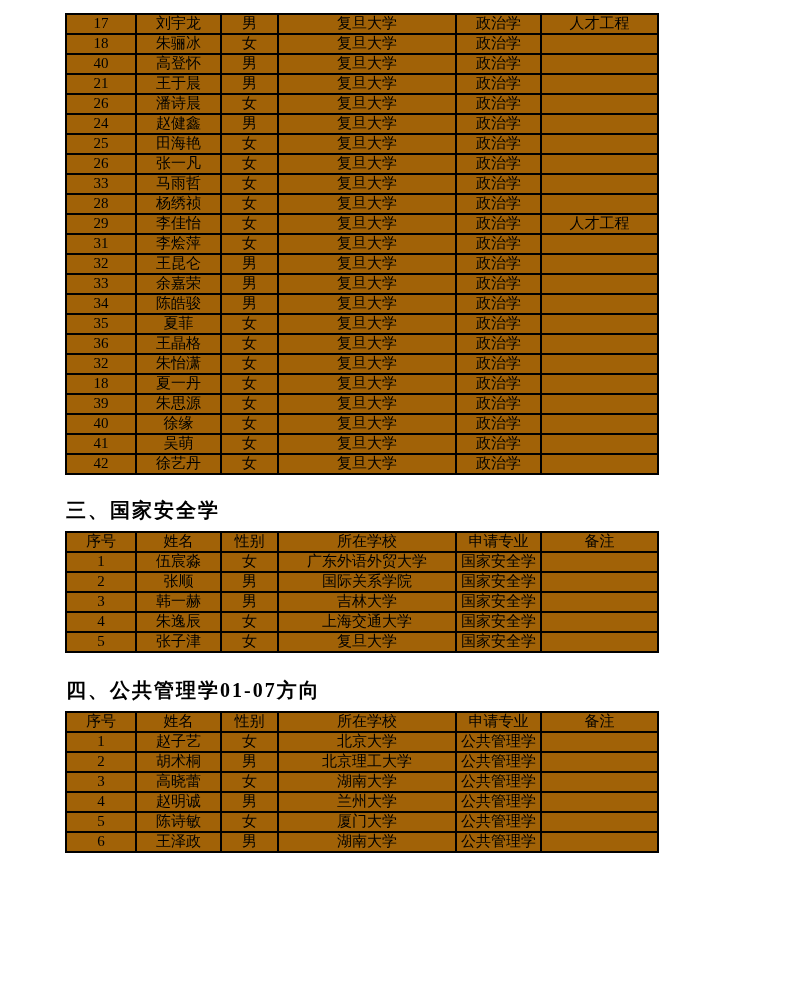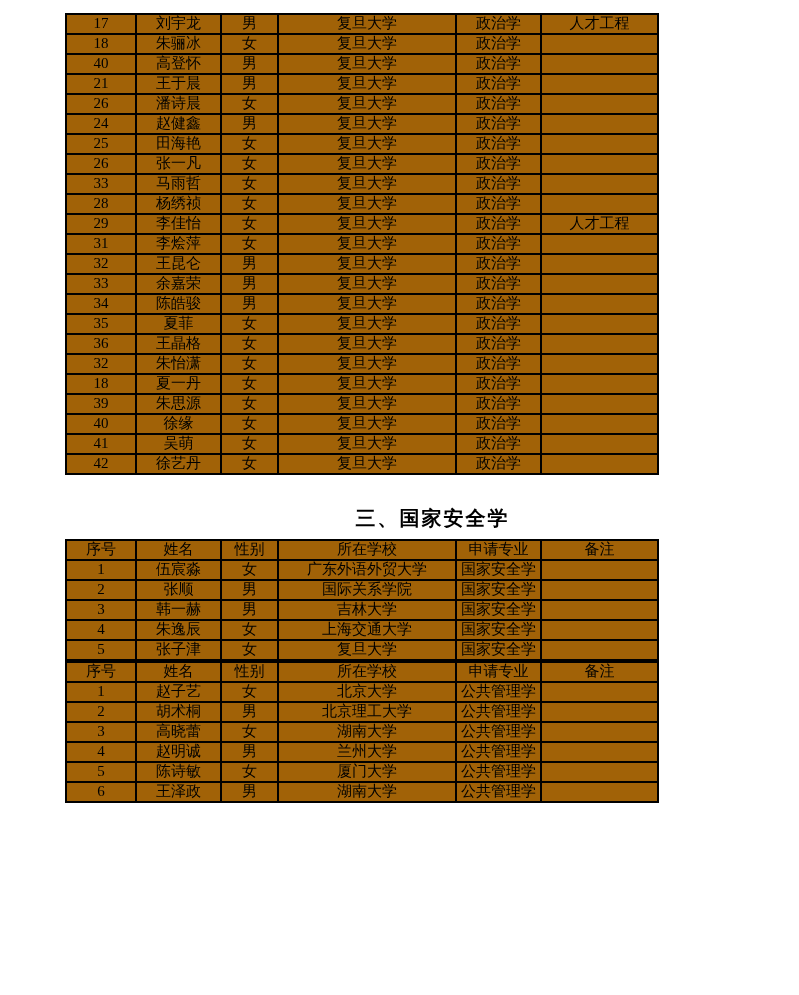--- a/index.html
+++ b/index.html
@@ -36,23 +36,22 @@
   col.c1 { width: 85px; }
   col.c2 { width: 57px; }
   col.c3 { width: 178px; }
   col.c4 { width: 85px; }
   col.c5 { width: 117px; }
 
   .sec-heading {
     font-size: 20px;
     font-weight: bold;
     letter-spacing: 2px;
-    margin: 30px 0 7px 1px;
+    margin: 22px 0 7px 1px;
     font-family: "Liberation Serif", "DejaVu Serif", serif;
-    text-align: center;
   }
   .sec-heading.second { margin-top: 24px; }
 </style>
 </head>
 <body>
 
 <div class="page">
 
   <table class="roster">
     <colgroup>
@@ -309,20 +308,21 @@
           <td>5</td>
           <td>张子津</td>
           <td>女</td>
           <td>复旦大学</td>
           <td>国家安全学</td>
           <td></td>
         </tr>
       </tbody>
   </table>
 
+  <div class="sec-heading second">四、公共管理学01-07方向</div>
 
   <table class="roster">
     <colgroup>
       <col class="c0">
         <col class="c1">
         <col class="c2">
         <col class="c3">
         <col class="c4">
         <col class="c5">
     </colgroup>

